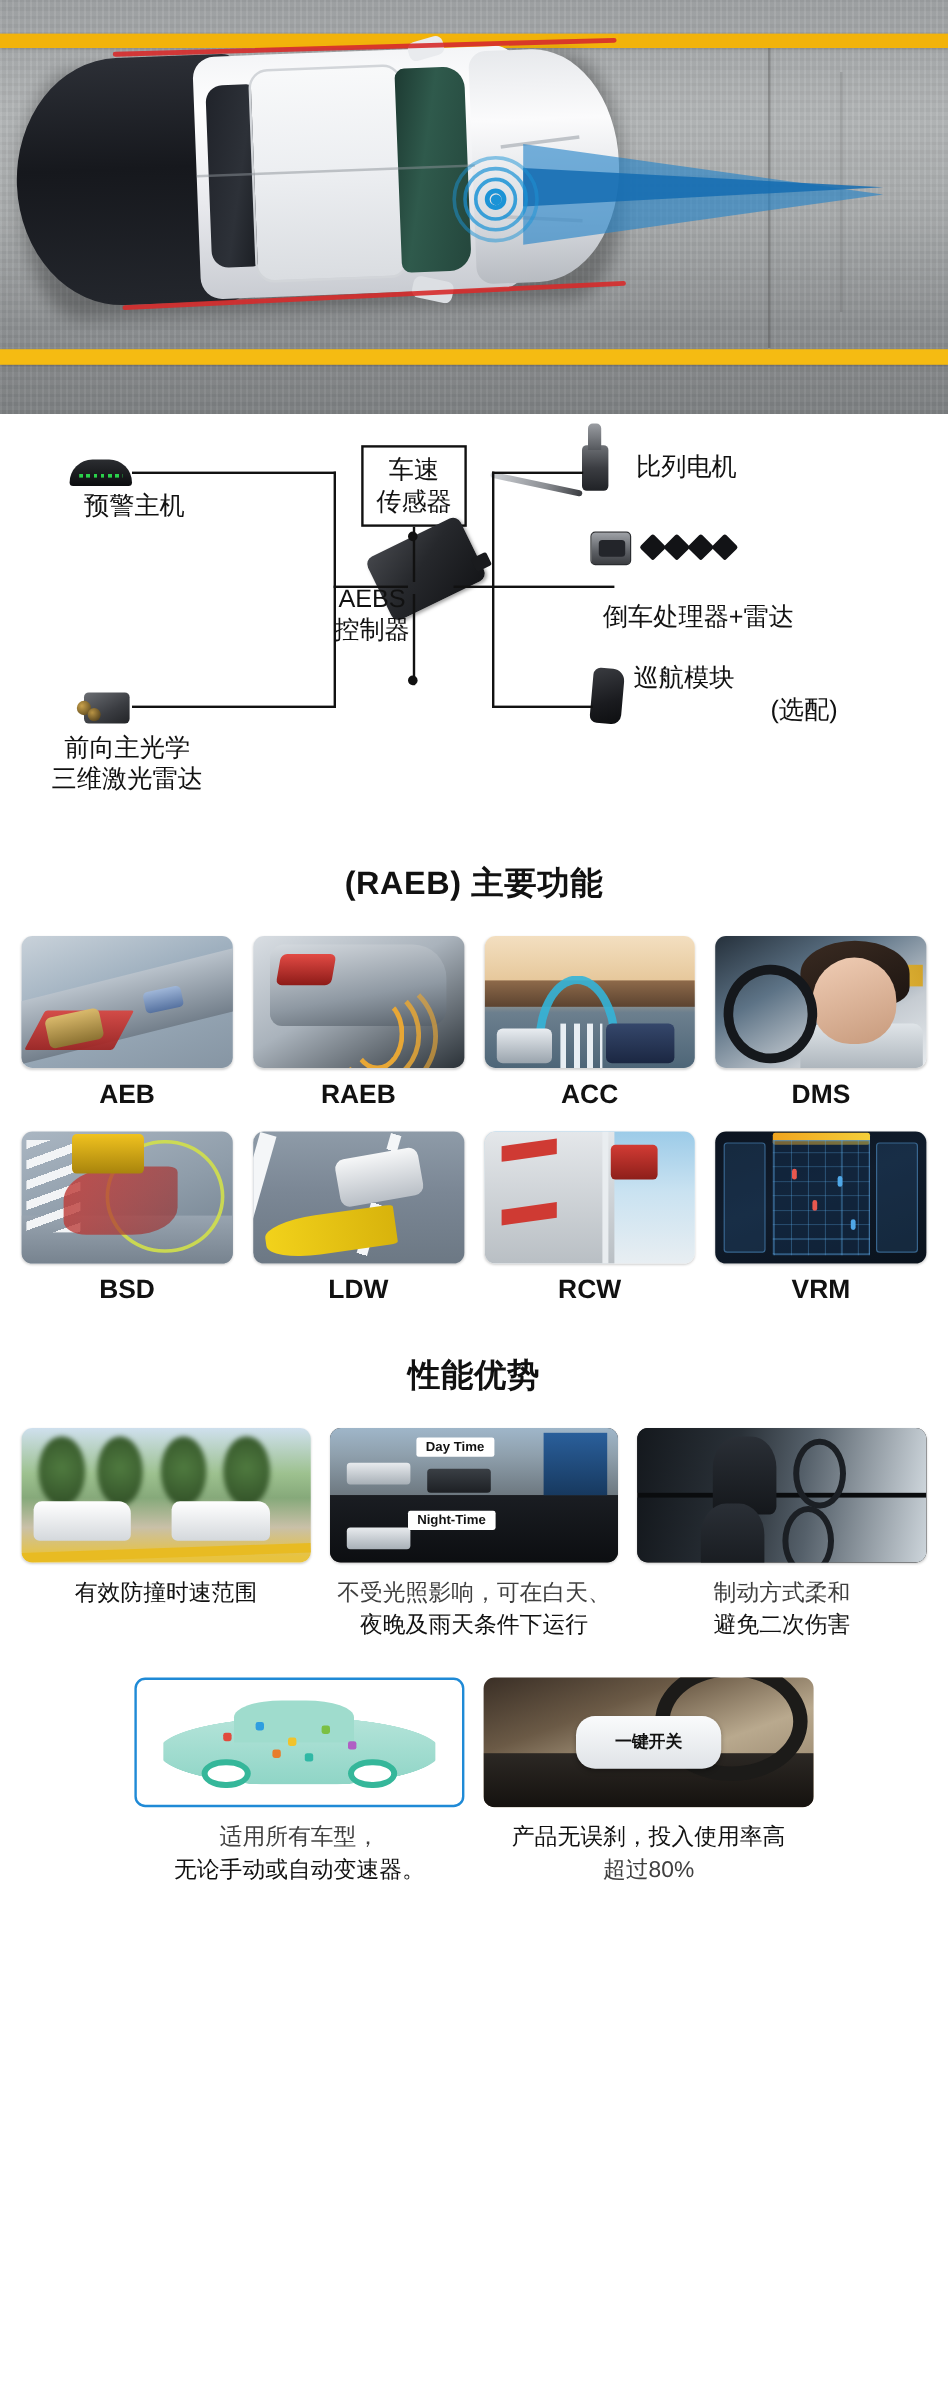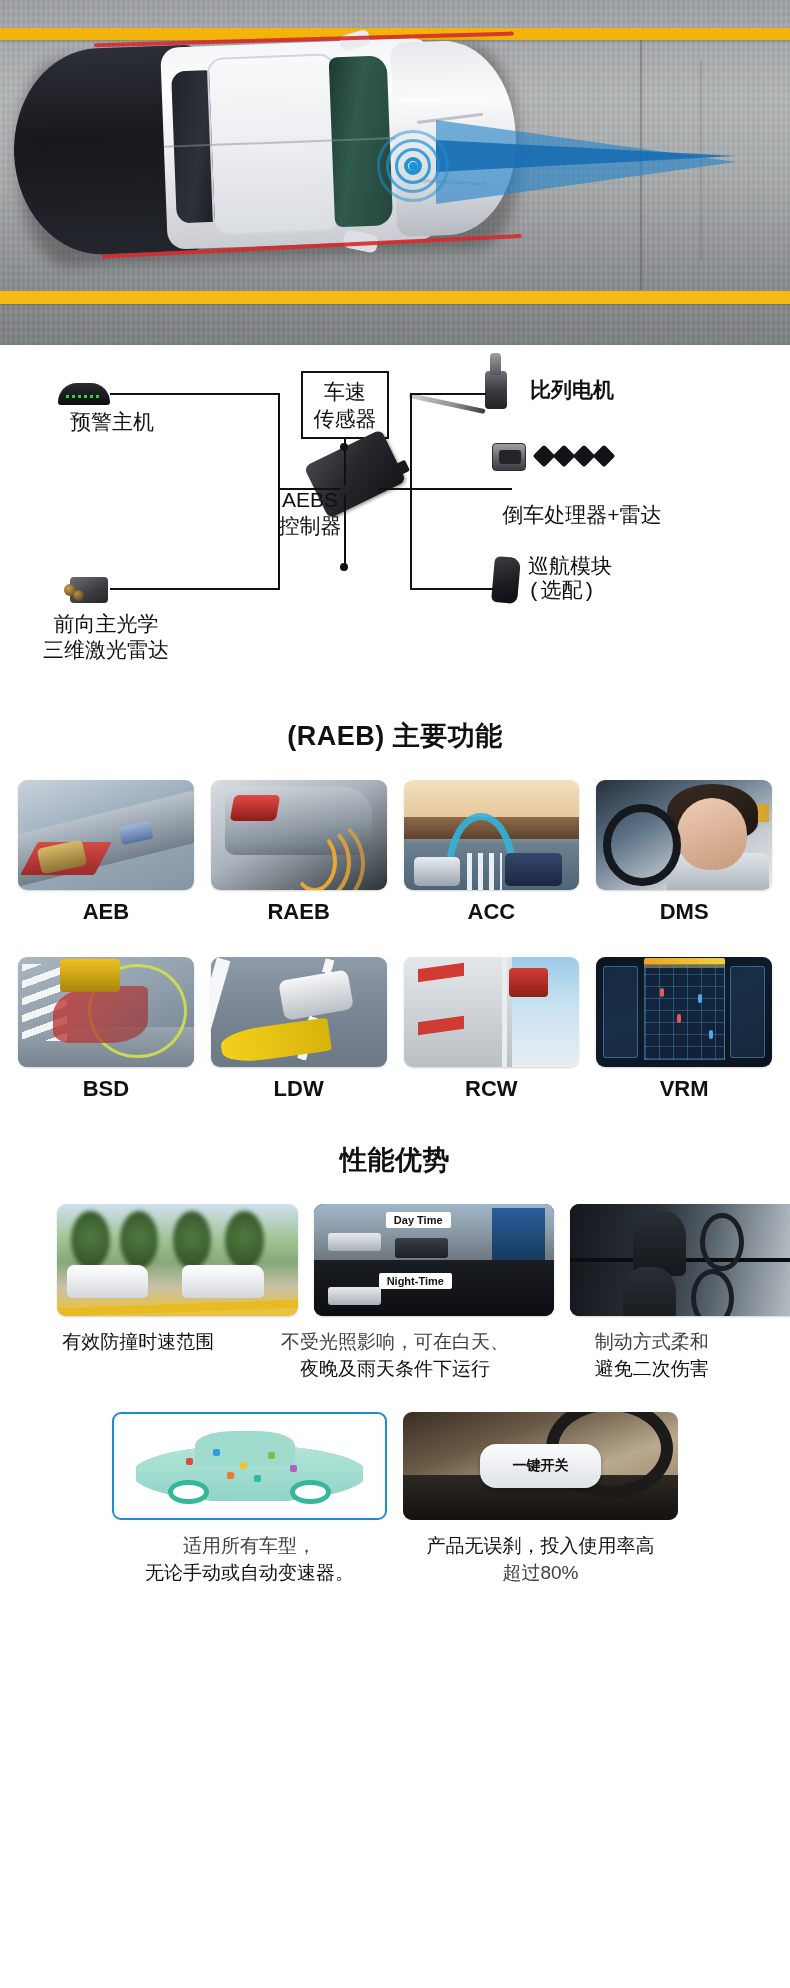--- a/index.html
+++ b/index.html
@@ -120,21 +120,21 @@
       transform:rotate(45deg); border-radius:2px; }
   .dev-cruise { position:absolute; width:26px; height:46px;
       background:linear-gradient(160deg,#3a3c41,#1a1b1f 60%,#0d0e10);
       border-radius:6px 10px 8px 6px; transform:rotate(5deg); }
 
   
   .sec-title { text-align:center; font-size:27px; font-weight:bold; color:#111;
       letter-spacing:.5px; }
 
   
-  .feat-grid { display:grid; grid-template-columns:repeat(4,1fr); gap:32px 17px;
+  .feat-grid { display:grid; grid-template-columns:repeat(4,1fr); gap:18px 17px;
       padding:0 18px; }
   .feat-cell { text-align:center; }
   .feat-img { width:100%; height:110px; border-radius:9px; overflow:hidden; position:relative;
       box-shadow:0 1px 2px rgba(0,0,0,.18); }
   .feat-cap { margin-top:9px; font-size:22px; font-weight:bold; color:#111; }
 
   
   .t-aeb  { background:linear-gradient(160deg,#c9d2da 0%,#9fb0bf 40%,#8695a3 100%); }
   .t-aeb::before { content:""; position:absolute; left:-10%; top:28%; width:130%; height:46%;
       background:linear-gradient(180deg,#b9c2cb,#737f8b); transform:rotate(-14deg); }
@@ -223,21 +223,21 @@
         repeating-linear-gradient(90deg,rgba(90,170,230,.35) 0 1px, transparent 1px 14px),
         repeating-linear-gradient(0deg,rgba(90,170,230,.3) 0 1px, transparent 1px 12px);
       border:1px solid rgba(90,160,220,.45);}
   .t-vrm .dotA,.t-vrm .dotB { position:absolute; width:4px; height:9px; border-radius:2px;}
   .t-vrm .topbar { position:absolute; left:27%; top:1%; width:46%; height:9%;
       background:linear-gradient(90deg,#f0a41e,#f4cf3a); border-radius:2px;}
 
   
   .perf-grid { display:grid; grid-template-columns:repeat(3,1fr); gap:16px; padding:0 18px; }
   .perf-img { width:100%; height:112px; border-radius:9px; overflow:hidden; position:relative;
-      box-shadow:0 1px 2px rgba(0,0,0,.18);margin-left:39px; }
+      box-shadow:0 1px 2px rgba(0,0,0,.18); }
   .perf-cap { margin-top:12px; text-align:center; font-size:19px; line-height:27px; color:#111; }
   .hl { color:#404040; }
 
   .p-blur { background:linear-gradient(180deg,#cfe0ee 0%,#9dc18f 34%,#86a97a 52%,#c9c0a8 74%,#e8c33f 96%); filter:blur(.2px);}
   .p-blur .tree { position:absolute; top:6%; width:16%; height:52%;
       background:radial-gradient(circle at 50% 45%,#4f7a3f,#2d4a24); border-radius:50%; filter:blur(2.2px);}
   .p-blur .carX { position:absolute; bottom:16%; width:34%; height:30%;
       background:linear-gradient(180deg,#ffffff,#d4d8dc); border-radius:7px 10px 5px 5px;}
   .p-blur .yline { position:absolute; left:0; bottom:4%; width:100%; height:7%;
       background:#e8bb22; transform:rotate(-2deg);}
@@ -336,36 +336,36 @@
     <div class="dg-label" style="left:18px; top:64px; width:136px;">预警主机</div>
 
     <div class="dg-box" style="left:301px; top:26px; width:88px; height:68px;">
       <span>车速</span>
       <span>传感器</span>
     </div>
 
     <div class="dev-motor-rod" style="left:408px; top:56px;"></div>
     <div class="dev-motor-body" style="left:485px; top:26px;"></div>
     <div class="dev-motor-cap" style="left:490px; top:8px;"></div>
-    <div class="dg-label" style="left:530px; top:32px; width:150px; text-align:left;font-weight:bold;">比列电机</div>
+    <div class="dg-label" style="left:530px; top:32px; width:150px; text-align:left;">比列电机</div>
 
     <div class="dev-ecu" style="left:312px; top:100px;"></div>
     <div class="dg-label" style="left:262px; top:142px; width:96px; text-align:center;">AEBS</div>
     <div class="dg-label" style="left:262px; top:168px; width:96px; text-align:center;">控制器</div>
 
     <div class="dev-rproc" style="left:492px; top:98px;"></div>
     <div class="dev-radar-d" style="left:536px; top:103px;"></div>
     <div class="dev-radar-d" style="left:556px; top:103px;"></div>
     <div class="dev-radar-d" style="left:576px; top:103px;"></div>
     <div class="dev-radar-d" style="left:596px; top:103px;"></div>
     <div class="dg-label" style="left:462px; top:157px; width:240px; text-align:center;">倒车处理器+雷达</div>
 
     <div class="dev-cruise" style="left:493px; top:212px;"></div>
     <div class="dg-label" style="left:528px; top:208px; width:170px; text-align:left;">巡航模块</div>
-    <div class="dg-label" style="left:528px; top:234px; width:170px; text-align:left;font-family:Liberation Mono, monospace;">(选配)</div>
+    <div class="dg-label" style="left:528px; top:234px; width:170px; text-align:right;">(选配)</div>
 
     <div class="dev-lidar" style="left:70px; top:232px;"></div>
     <div class="dg-label" style="left:6px; top:266px; width:200px; text-align:center;">前向主光学</div>
     <div class="dg-label" style="left:6px; top:292px; width:200px; text-align:center;">三维激光雷达</div>
 
 
     <div class="dg-line dg-h" style="left:110px; top:48px; width:170px;"></div>
     <div class="dg-line dg-v" style="left:278px; top:48px; height:196px;"></div>
     <div class="dg-line dg-h" style="left:110px; top:243px; width:170px;"></div>
     <div class="dg-line dg-h" style="left:278px; top:143px; width:62px;"></div>

